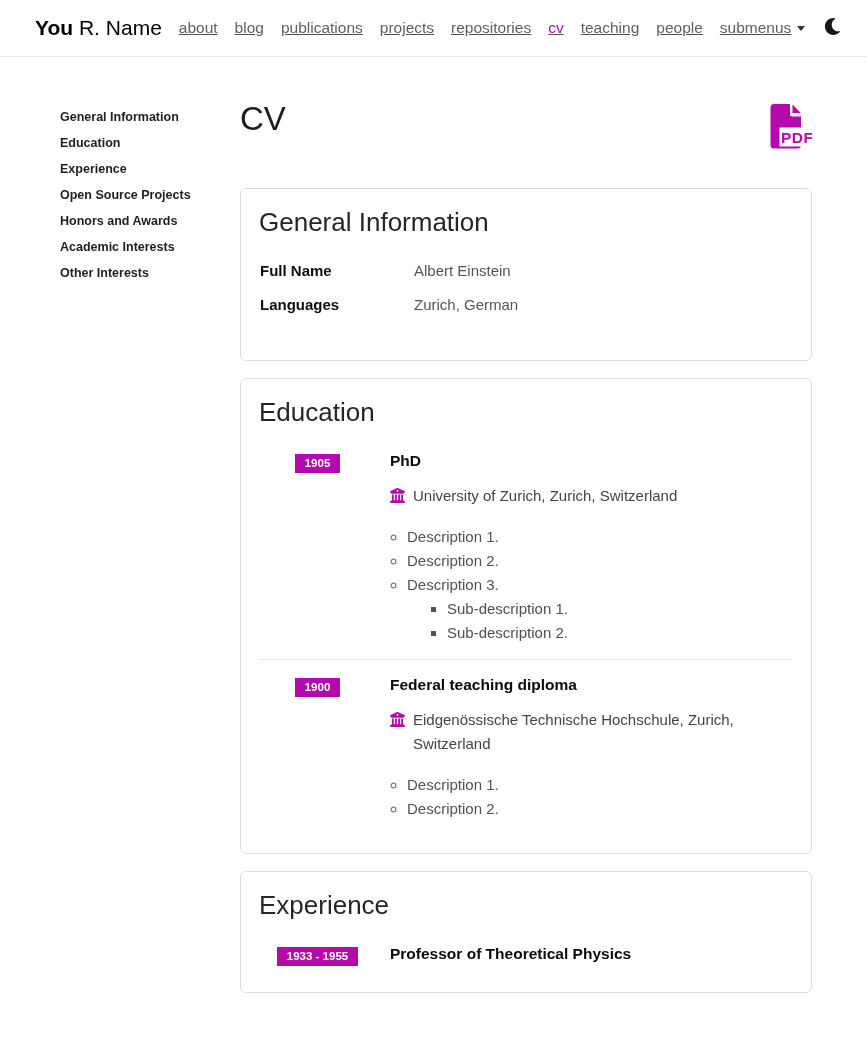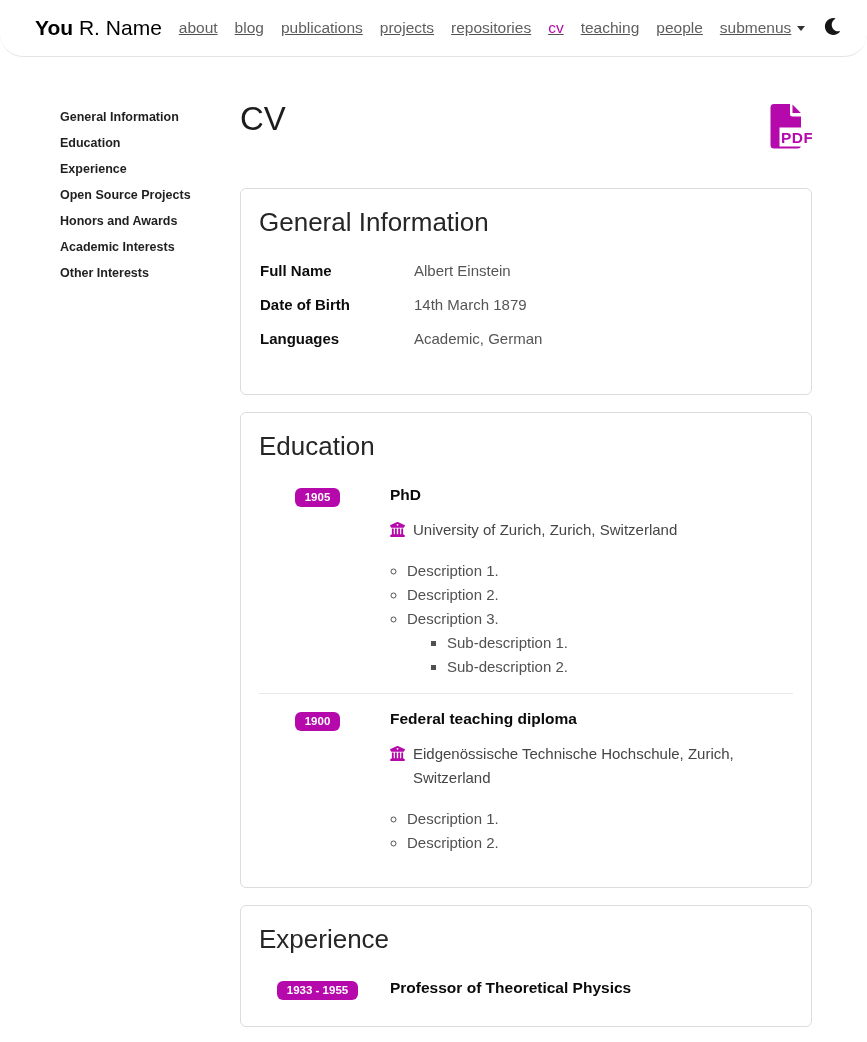--- a/index.html
+++ b/index.html
@@ -9,21 +9,20 @@
     width:867px; height:1042px; position:relative; overflow:hidden;
     font-family:"Liberation Sans","DejaVu Sans",sans-serif; color:#515151;
   }
   a { text-decoration:none; cursor:pointer; }
 
   
   .navbar {
     position:absolute; top:0; left:0; right:0; height:57px; background:#fff;
     border-bottom:1px solid #e4e4e7; display:flex; align-items:center;
     padding:0 26px 0 35px;
-    border-radius:23px;
   }
   .brand { font-size:21px; color:#000; margin-right:17px; white-space:nowrap; }
   .brand b { font-weight:700; }
   .nav-links { display:flex; list-style:none; align-items:center; gap:17px;text-decoration:underline; }
   .nav-links a { font-size:15.5px; color:#5f5f5f; white-space:nowrap; }
   .nav-links a.active { color:var(--theme); }
   .caret {
     display:inline-block; margin-left:6px; width:0; height:0;
     border:4px solid transparent; border-top:5px solid #333;
     transform:translateY(2px);
@@ -60,21 +59,21 @@
   
   .info-row { display:flex; margin:0 0 17px 3px; font-size:15px;align-items:center; }
   .info-label { width:106px; font-weight:700; color:#0d0d0d; flex:none; }
   .info-value { color:#555;margin-left:48px; }
 
   
   .entry { display:flex; }
   .entry-left { width:121px; flex:none; display:flex; justify-content:center; align-items:flex-start; }
   .badge {
     margin-top:2px; background:var(--theme); color:#fff; font-size:11.5px;
-    font-weight:700; padding:3px 10px 4px; border-radius:6px; min-width:44px;
+    font-weight:700; padding:3px 10px 4px; border-radius:0; min-width:44px;
     text-align:center; white-space:nowrap; line-height:12px;
   }
   .entry-body { flex:1; margin-left:12px; font-size:15px; color:#515151; }
   .entry-title { font-size:15.5px; font-weight:700; color:#0a0a0a; margin-bottom:13px; line-height:1.2; }
   .inst { display:flex; line-height:24px; color:#454545; }
   .inst-icon { flex:none; width:16px; margin-right:7px; color:var(--theme); padding-top:4px; }
   .inst-icon svg { width:15px; height:15px; display:block; }
   .desc-list { margin:17px 0 0; padding-left:17px; list-style:circle; line-height:24px; }
   .desc-list ul { list-style:square; padding-left:40px; margin:0; }
   .entry-divider { border:0; border-top:1px solid #e9e9e9; margin:14px 2px 16px; }
@@ -131,26 +130,22 @@
     </a>
   </div>
 
   <section class="card first">
     <h3>General Information</h3>
     <div class="info-row">
       <div class="info-label">Full Name</div>
       <div class="info-value">Albert Einstein</div>
     </div>
     <div class="info-row">
-      <div class="info-label">Date of Birth</div>
-      <div class="info-value">14th March 1879</div>
-    </div>
-    <div class="info-row">
       <div class="info-label">Languages</div>
-      <div class="info-value">Academic, German</div>
+      <div class="info-value">Zurich, German</div>
     </div>
     <div style="height:14px"></div>
   </section>
 
   <section class="card">
     <h3>Education</h3>
 
     <div class="entry">
       <div class="entry-left">
         <span class="badge">1905</span>

